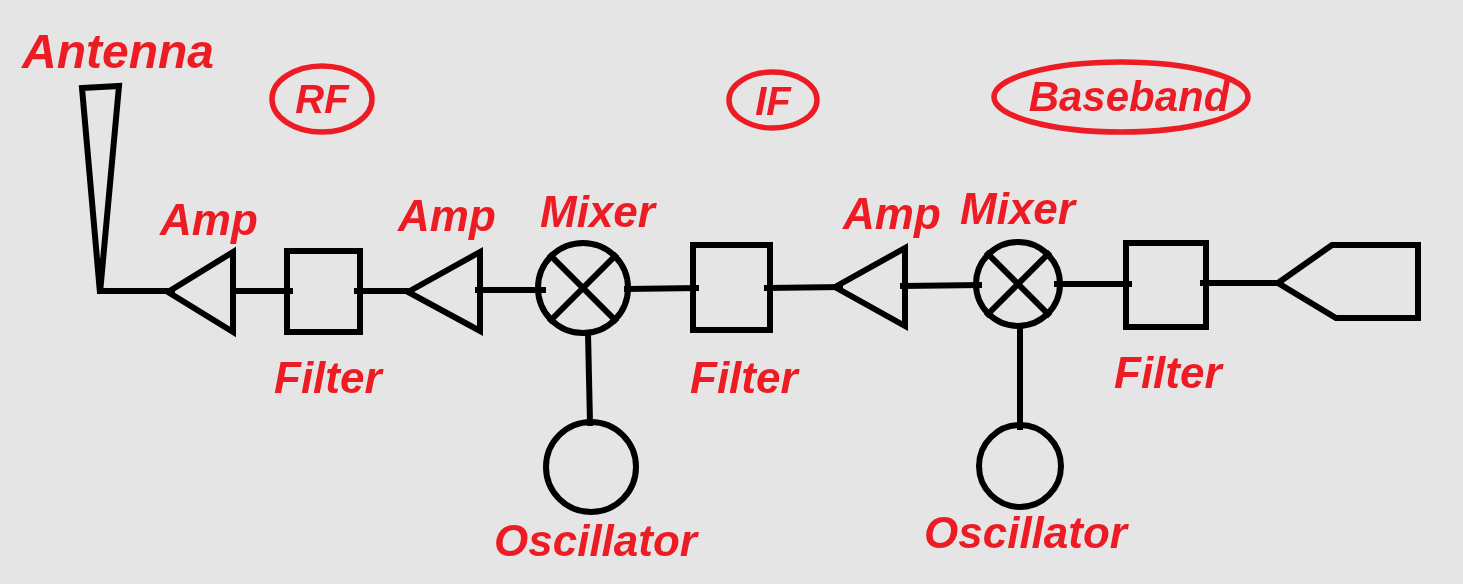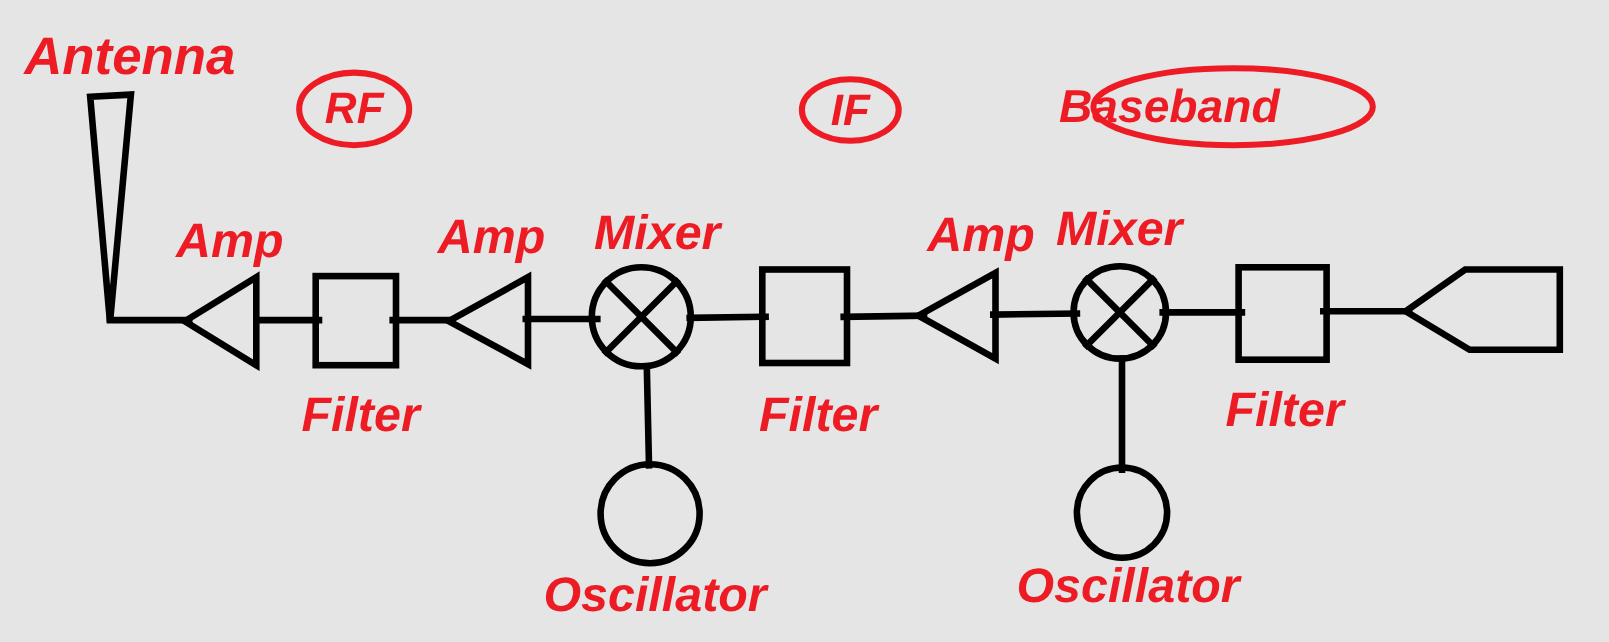--- a/index.html
+++ b/index.html
@@ -75,21 +75,21 @@
       <ellipse cx="322" cy="99" rx="50" ry="33"></ellipse>
       <ellipse cx="773" cy="100" rx="44" ry="28"></ellipse>
       <ellipse cx="1121" cy="97" rx="127" ry="35"></ellipse>
     </g>
   </svg>
 
   <div class="lbl" style="left:22px;top:28px;font-size:48px;">Antenna</div>
 
   <div class="lbl center" style="left:729px;top:81px;width:88px;font-size:40px;">IF</div>
   <div class="lbl center" style="left:272px;top:79px;width:100px;font-size:40px;">RF</div>
-  <div class="lbl center" style="left:936px;top:76px;width:254px;font-size:42px;">Baseband</div>
+  <div class="lbl center" style="left:1002px;top:76px;width:254px;font-size:42px;">Baseband</div>
 
   <div class="lbl" style="left:160px;top:198px;font-size:44px;">Amp</div>
   <div class="lbl" style="left:274px;top:356px;font-size:44px;">Filter</div>
   <div class="lbl" style="left:398px;top:194px;font-size:44px;">Amp</div>
   <div class="lbl" style="left:540px;top:190px;font-size:44px;">Mixer</div>
   <div class="lbl" style="left:494px;top:519px;font-size:44px;">Oscillator</div>
 
   <div class="lbl" style="left:690px;top:356px;font-size:44px;">Filter</div>
   <div class="lbl" style="left:843px;top:192px;font-size:44px;">Amp</div>
   <div class="lbl" style="left:960px;top:187px;font-size:44px;">Mixer</div>

